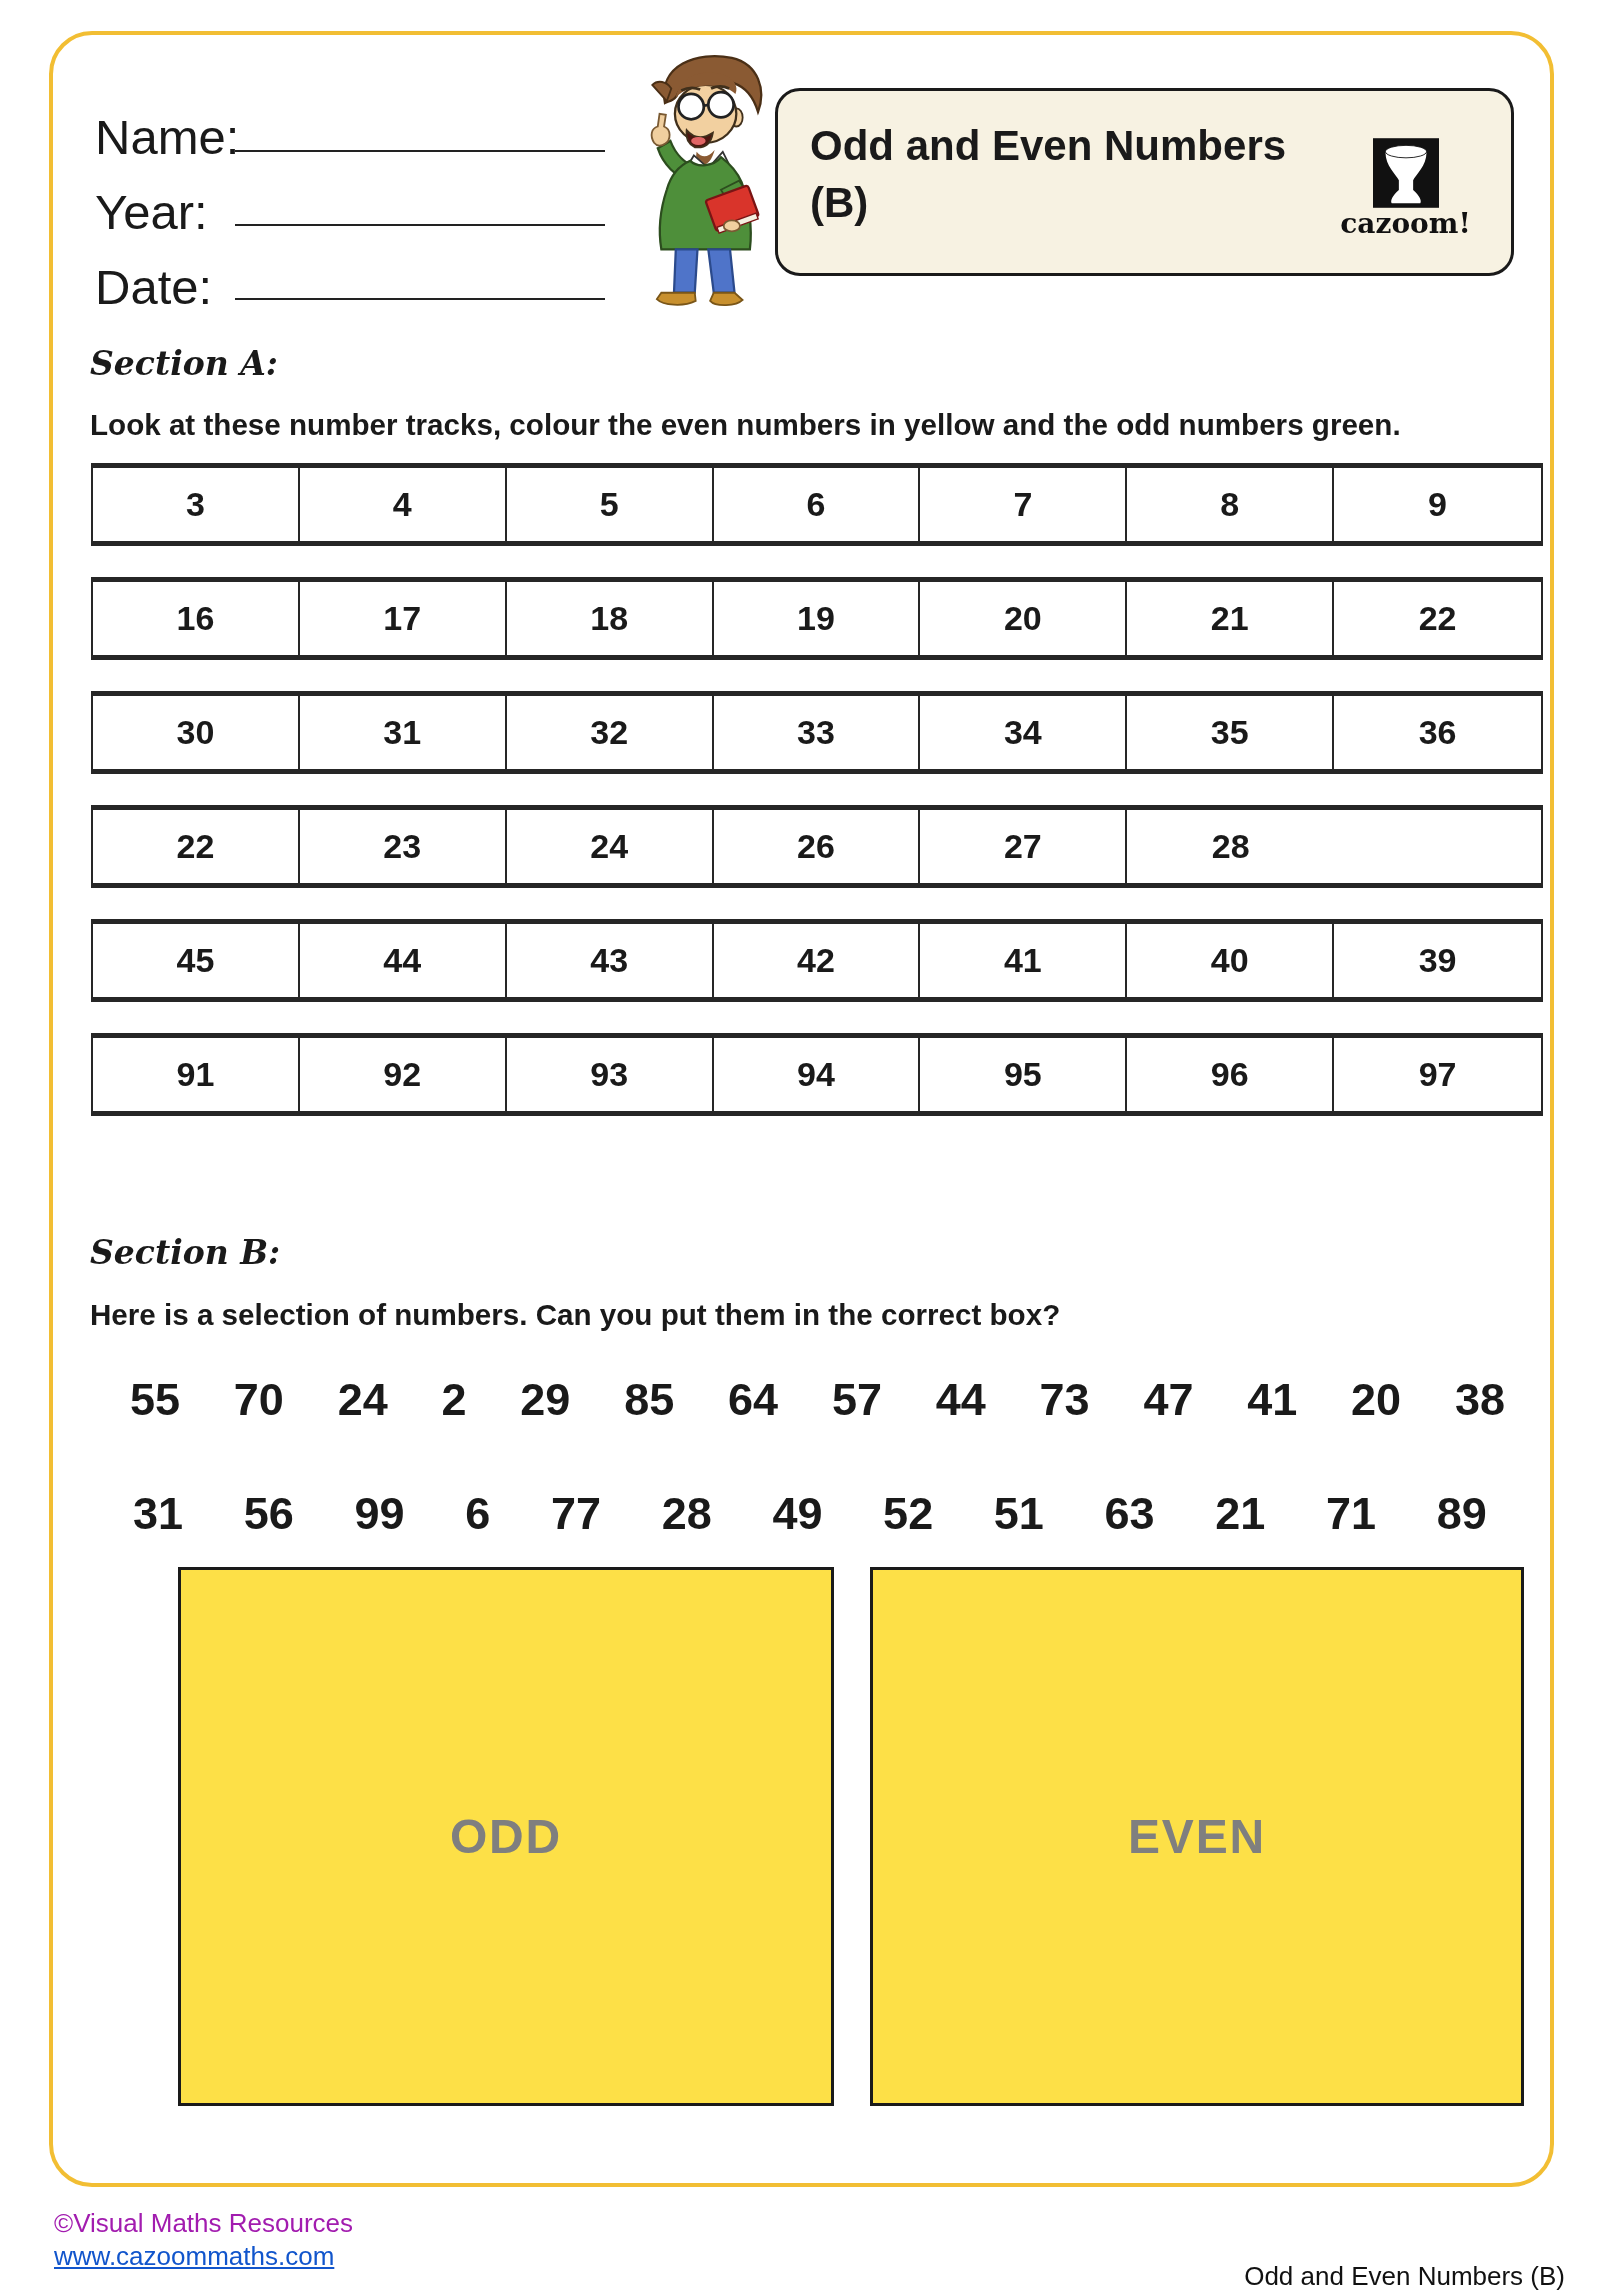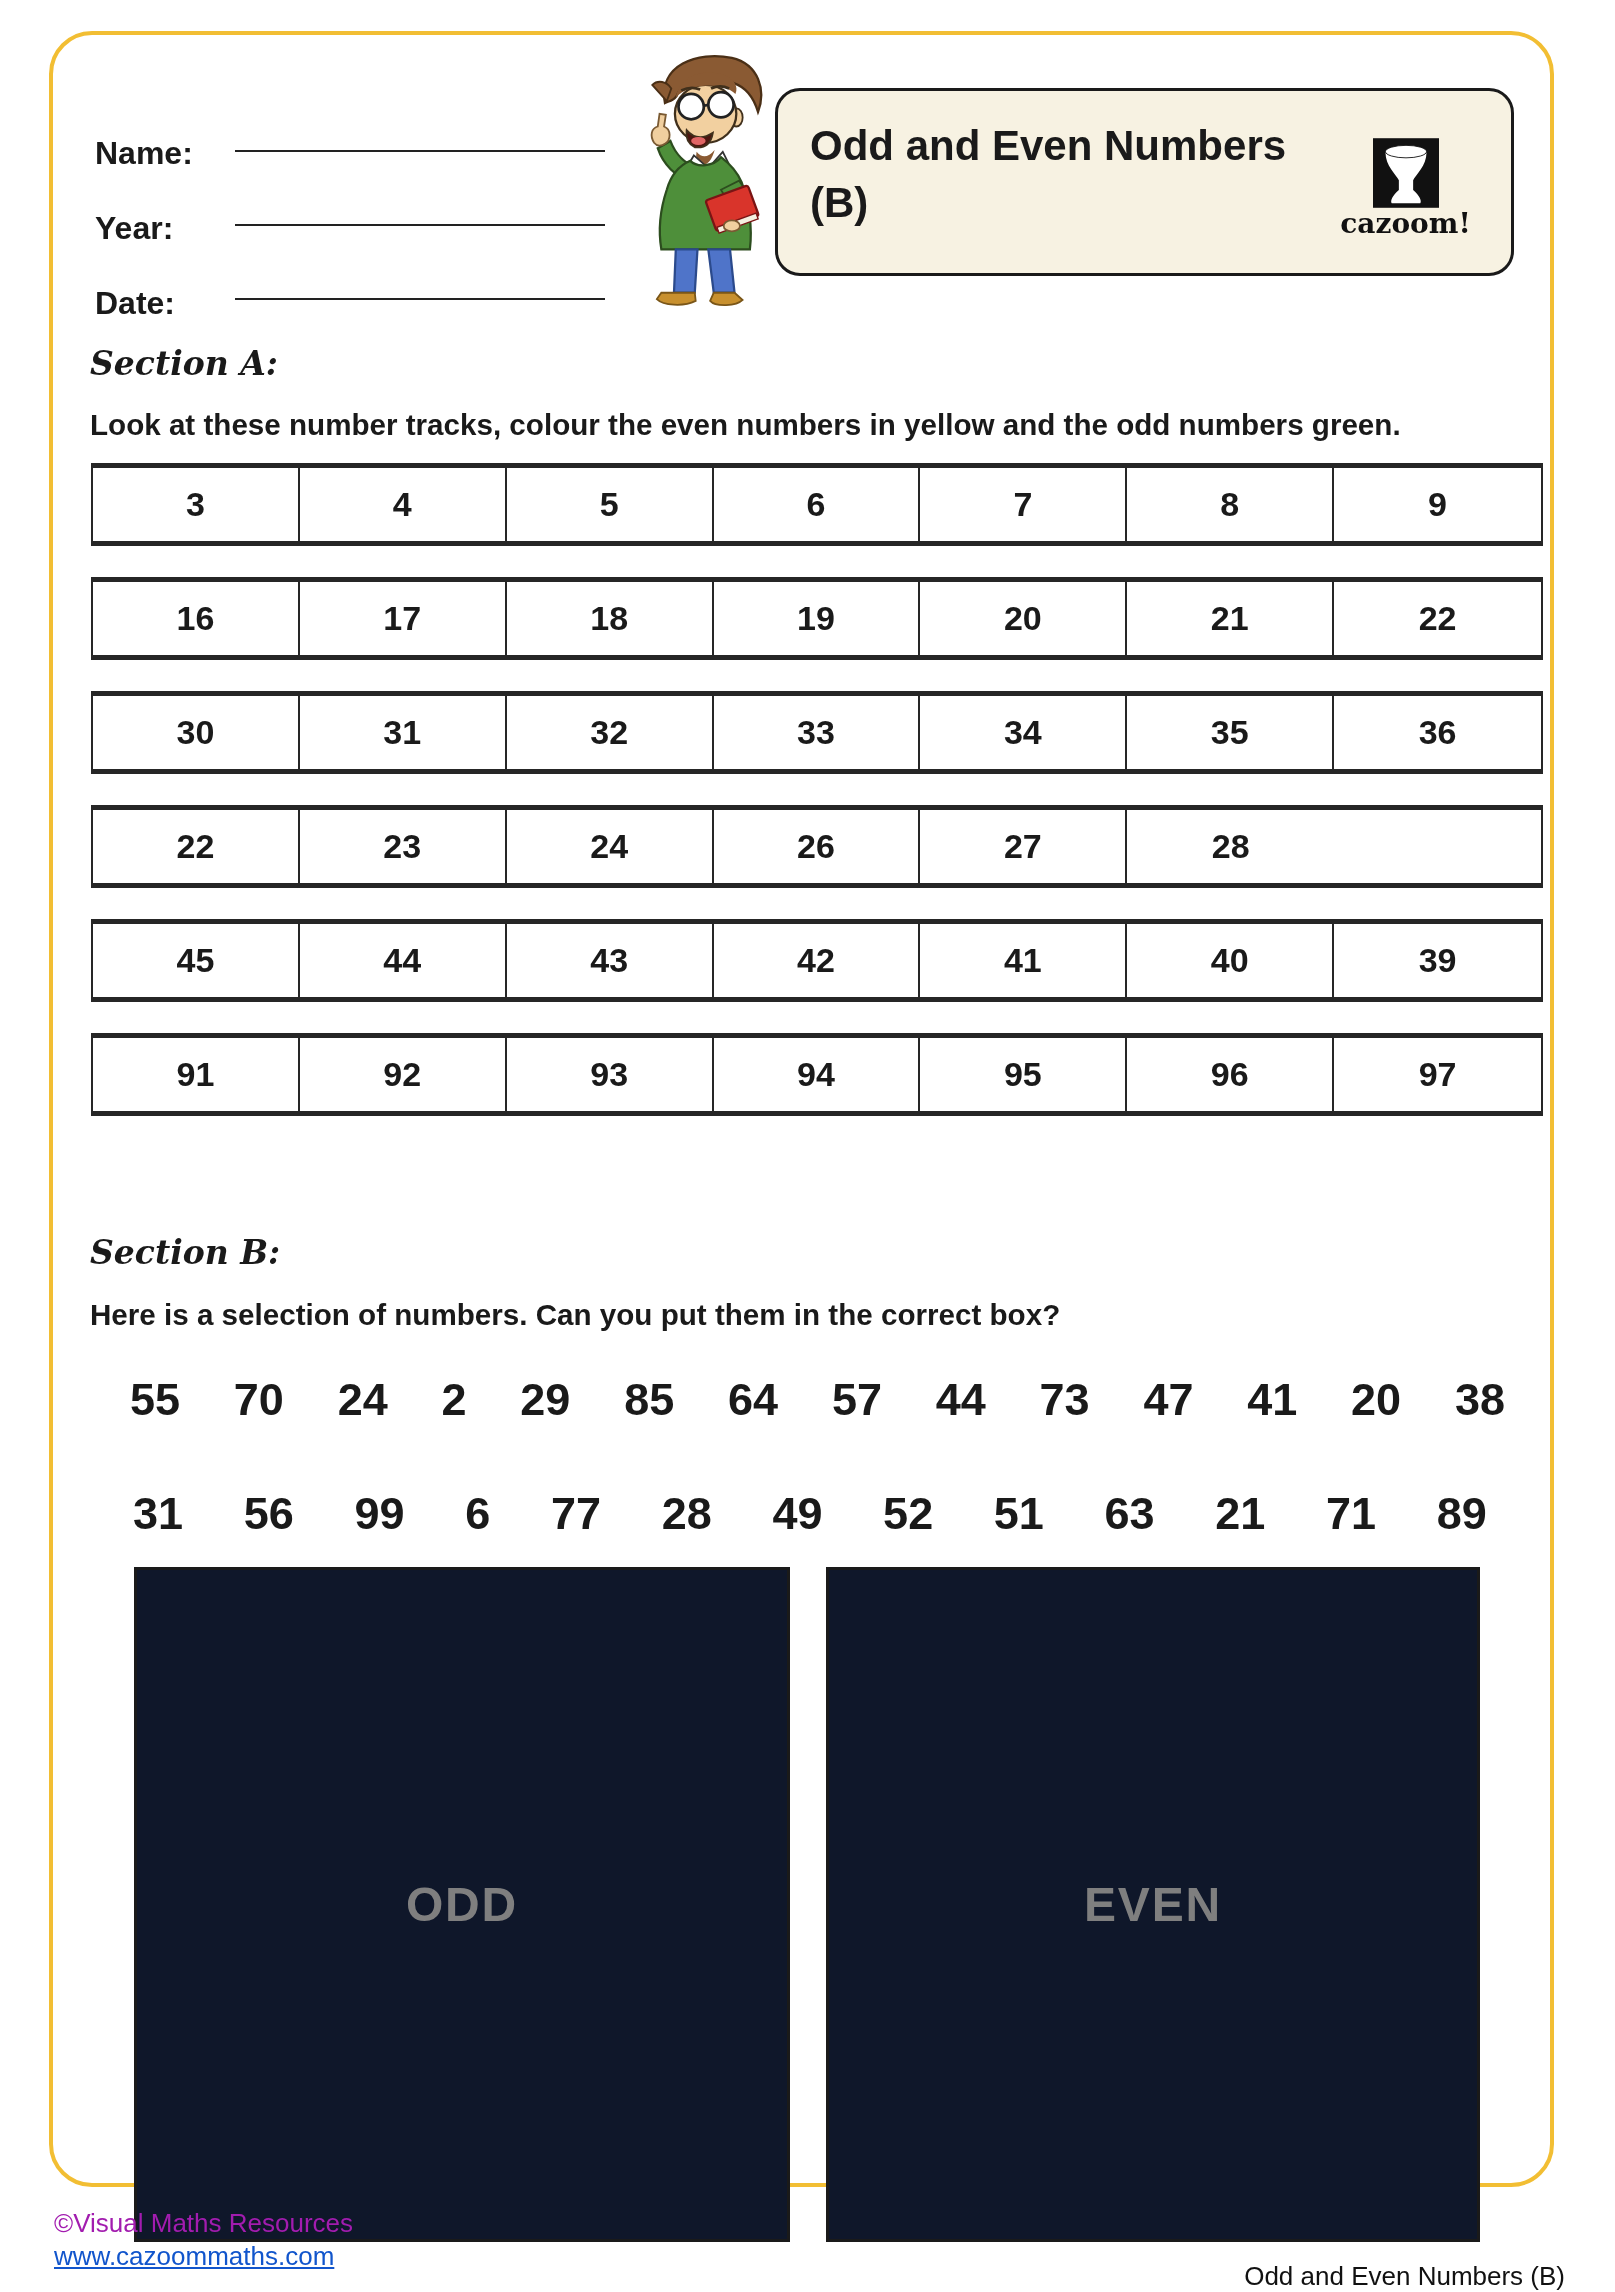--- a/index.html
+++ b/index.html
@@ -6,21 +6,21 @@
   .page{
     position:relative;width:1616px;height:2293px;background:#fff;
     font-family:"Liberation Sans",sans-serif;color:var(--ink,#1a1a1a);overflow:hidden;
   }
   
   .frame{
     position:absolute;left:49px;top:31px;width:1497px;height:2148px;
     border:4.5px solid var(--frame-yellow,#F2BE33);border-radius:43px;
   }
   
-  .field-label{position:absolute;left:95px;font-weight:bold;font-size:32px;line-height:1;margin-top:24px;}
+  .field-label{position:absolute;left:95px;font-weight:normal;font-size:49px;line-height:1;}
   .lbl-name{top:113px;}
   .lbl-year{top:188px;}
   .lbl-date{top:263px;}
   .field-line{position:absolute;left:235px;width:370px;height:0;border-bottom:2.7px solid #222;}
   .line-name{top:150px;}
   .line-year{top:224px;}
   .line-date{top:298px;}
   
   .teacher{position:absolute;left:607px;top:47px;width:190px;height:262px;}
   
@@ -66,23 +66,23 @@
   .cell:last-child{border-right:none;}
   
   .numbers-row{
     position:absolute;display:flex;justify-content:space-between;
     font-weight:bold;font-size:45px;line-height:1;color:var(--ink,#1a1a1a);
   }
   .row1{left:130px;top:1377px;width:1375px;}
   .row2{left:133px;top:1491px;width:1354px;}
   
   .sort-box{
-    position:absolute;top:1567px;height:675px;box-sizing:border-box;
-    border:3.6px solid #1a1a1a;background:#0f172a;
-    display:flex;align-items:center;justify-content:center;
+    position:absolute;top:1567px;height:539px;box-sizing:border-box;
+    border:3.6px solid #1a1a1a;background:#fde047;
+    display:flex;align-items:center;justify-content:center;margin-left:44px;
   }
   .box-odd{left:134px;width:656px;}
   .box-even{left:826px;width:654px;}
   .box-label{
     font-weight:bold;font-size:48px;letter-spacing:1.8px;
     color:var(--box-label,#7F7F7F);line-height:1;
   }
   
   .footer-copyright{position:absolute;left:54px;top:2209px;font-size:26px;line-height:1.1;color:#a21caf;}
   .footer-link{

